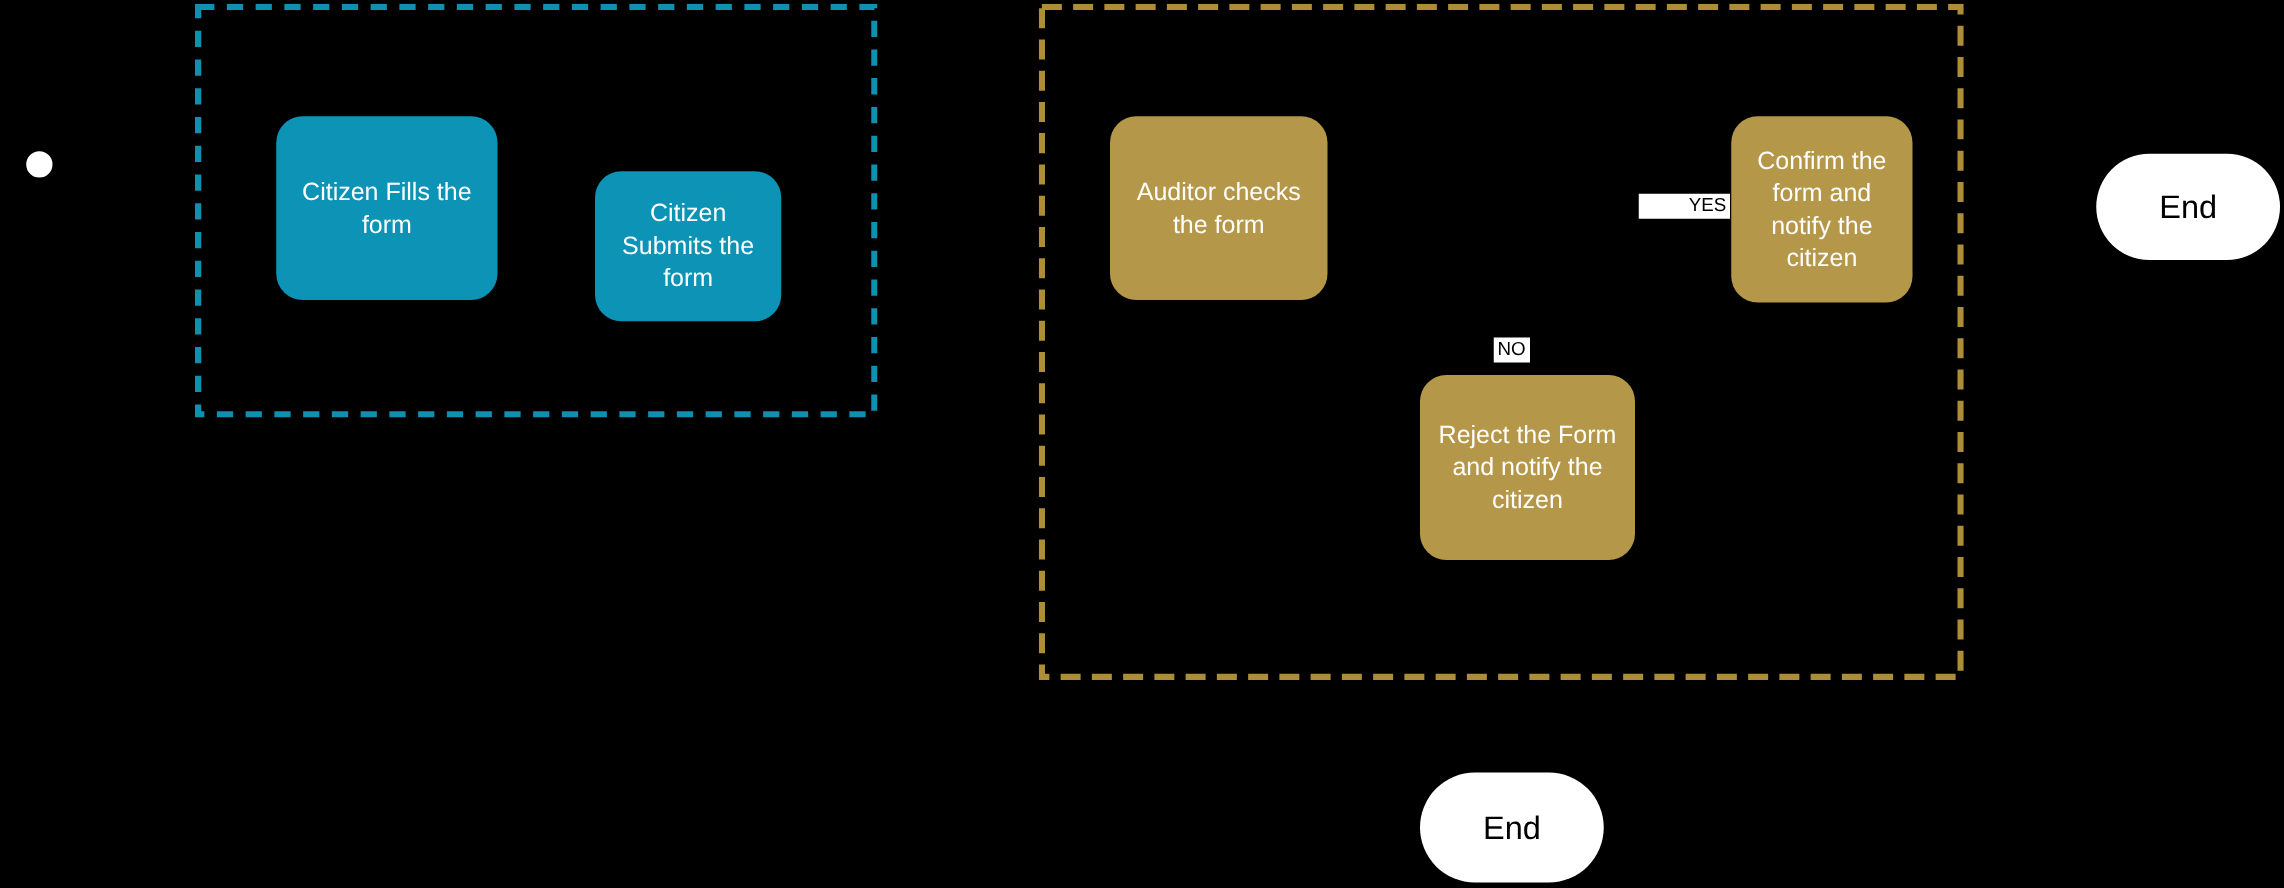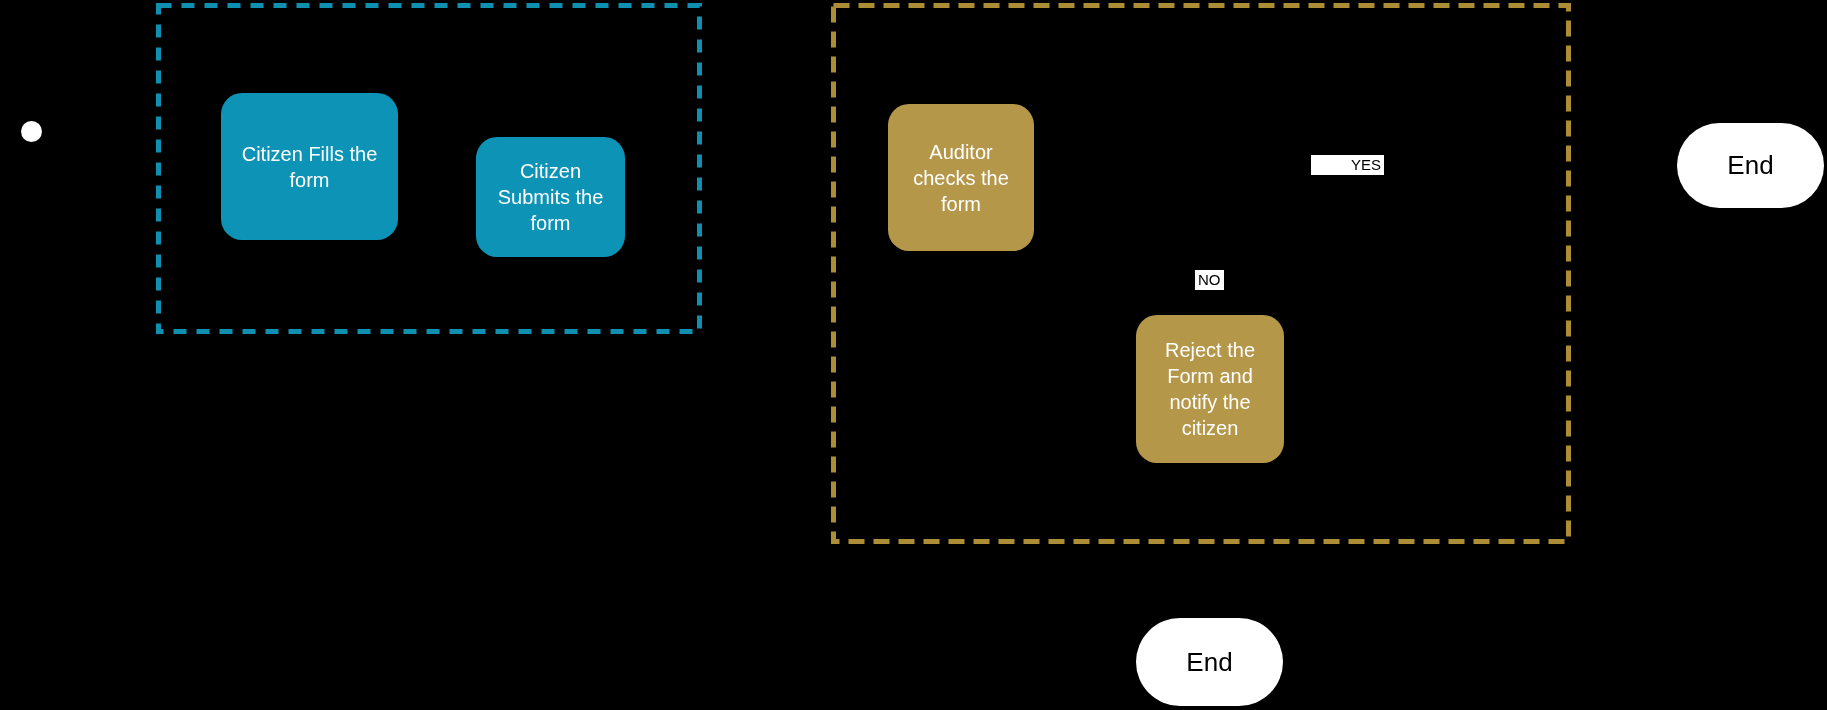--- a/index.html
+++ b/index.html
@@ -110,31 +110,34 @@
   </div>
 
   <div class="node node--teal" style="left:221px; top:93px; width:177px; height:147px;">
     <span>Citizen Fills the form</span>
   </div>
 
   <div class="node node--teal" style="left:476px; top:105px; width:149px; height:120px;margin-top:32px;">
     <span>Citizen Submits the form</span>
   </div>
 
-  <div class="node node--gold" style="left:888px; top:104px; width:146px; height:147px;">
+  <div class="node node--gold" style="left:888px; top:93px; width:174px; height:147px;">
     <span>Auditor checks the form</span>
   </div>
 
 
   <div class="edge-label" style="left:1311px; top:155px;padding-left:40px;">YES</div>
 
   <div class="edge-label" style="left:1195px; top:270px;">NO</div>
 
+  <div class="node node--gold" style="left:1385px; top:93px; width:145px; height:149px;">
+    <span>Confirm the form and notify the citizen</span>
+  </div>
 
-  <div class="node node--gold" style="left:1136px; top:315px; width:148px; height:148px;">
+  <div class="node node--gold" style="left:1136px; top:300px; width:172px; height:148px;">
     <span>Reject the Form and notify the citizen</span>
   </div>
 
   <div class="terminal" style="left:1677px; top:123px; width:147px; height:85px;">
     <span>End</span>
   </div>
 
   <div class="terminal" style="left:1136px; top:618px; width:147px; height:88px;">
     <span>End</span>
   </div>

